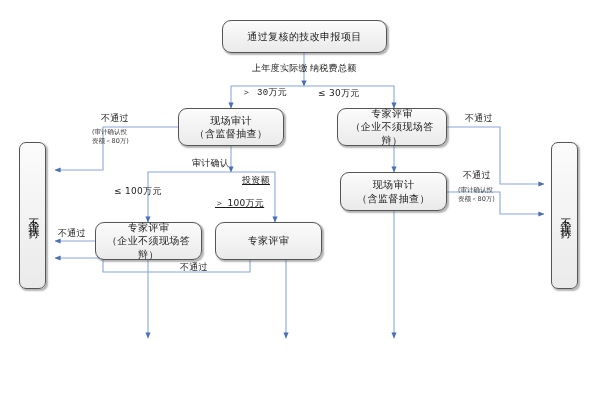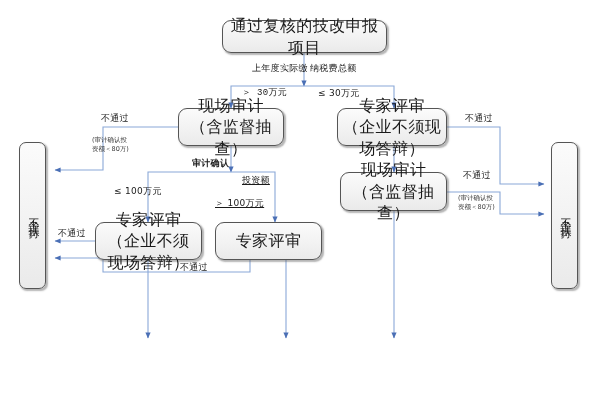--- a/index.html
+++ b/index.html
@@ -28,21 +28,21 @@
     box-sizing: border-box;
     background: linear-gradient(to bottom, #fbfbfb 0%, #f2f2f2 55%, #eaeaea 100%);
     border: 1px solid #555555;
     border-radius: 9px;
     box-shadow: 1.5px 1.5px 1.5px rgba(90,90,90,0.45);
     display: flex;
     align-items: center;
     justify-content: center;
     text-align: center;
     color: #1a1a1a;
-    font-size: 16px;
+    font-size: 10px;
     line-height: 1.35;
     letter-spacing: 0.4px;
   }
   .node .lines { padding: 0 4px; }
   .node .l2 { display: block; }
   .node.tall {
     writing-mode: vertical-rl;
     text-orientation: upright;
     letter-spacing: 3px;
     font-size: 11px;
@@ -54,21 +54,20 @@
     color: #1a1a1a;
     white-space: nowrap;
     letter-spacing: 0.3px;
     line-height: 1.25;
   }
   .lbl.sm {
     font-size: 6.5px;
     color: #3a3a3a;
     line-height: 1.3;
     letter-spacing: 0;
-    margin-top: 8px;
   }
   .lbl.ctr { text-align: center; }
 </style>
 </head>
 <body>
 
 <div id="canvas">
 
   <svg class="wires" viewBox="0 0 600 417">
     <defs>
@@ -167,21 +166,21 @@
   <div class="lbl" style="left:101px; top:113px;">不通过</div>
   <div class="lbl sm ctr" style="left:92px; top:128px;">(审计确认投</div>
   <div class="lbl sm ctr" style="left:92px; top:137px;">资额＜80万)</div>
 
   <div class="lbl" style="left:465px; top:113px;">不通过</div>
 
   <div class="lbl" style="left:463px; top:170px;">不通过</div>
   <div class="lbl sm ctr" style="left:458px; top:186px;">(审计确认投</div>
   <div class="lbl sm ctr" style="left:458px; top:195px;">资额＜80万)</div>
 
-  <div class="lbl" style="left:192px; top:158px;font-weight:bold;">审计确认</div>
+  <div class="lbl" style="left:192px; top:158px;">审计确认</div>
   <div class="lbl" style="left:242px; top:175px;text-decoration:underline;">投资额</div>
 
   <div class="lbl" style="left:114px; top:186px;">≤ 100万元</div>
   <div class="lbl" style="left:215px; top:198px;text-decoration:underline;">＞ 100万元</div>
 
   <div class="lbl" style="left:58px; top:228px;">不通过</div>
 
   <div class="lbl" style="left:180px; top:262px;">不通过</div>
 
 </div>

